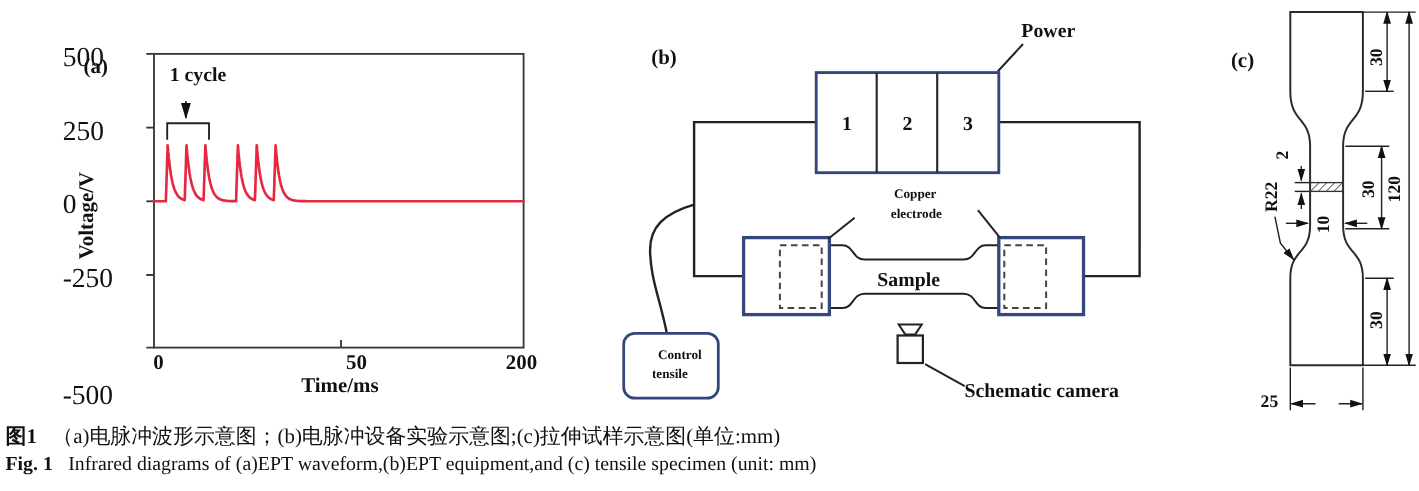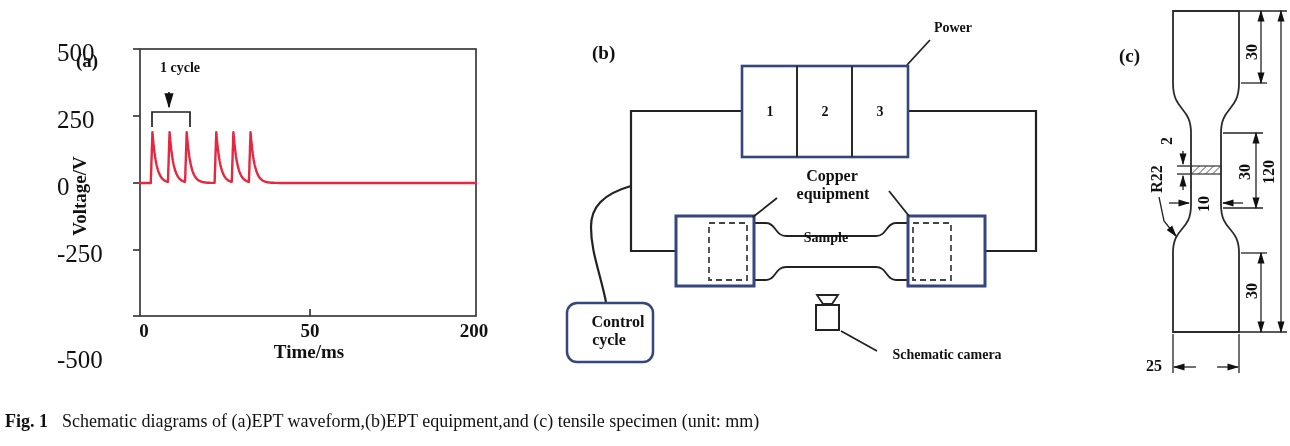--- a/index.html
+++ b/index.html
@@ -3,21 +3,21 @@
 <meta charset="utf-8">
 <style>
   html,body{margin:0;padding:0;background:#ffffff;}
   #fig{position:relative;width:1290px;height:446px;background:#ffffff;overflow:hidden;
        font-family:"Liberation Serif","DejaVu Serif",serif;color:#111;}
   #art{position:absolute;left:0;top:0;}
   .t{position:absolute;font-weight:bold;color:#111;white-space:nowrap;line-height:1;}
   .c{transform:translate(-50%,-50%);}
   .rc{transform:translate(-50%,-50%) rotate(-90deg);}
   .yt{position:absolute;width:76px;text-align:left;font-weight:normal;font-size:25px;}
-  .f19{font-size:19px;} .f18{font-size:14px;} .f17{font-size:16px;} .f16{font-size:16px;}
+  .f19{font-size:19px;} .f18{font-size:18px;} .f17{font-size:12px;} .f16{font-size:16px;}
   .cap{position:absolute;left:5px;font-size:19px;}
   .cap .lbl{font-weight:bold;margin-right:14px;}
   .cap2{font-size:18px;}
 </style>
 </head>
 <body>
 
 <div id="fig">
 
 <svg id="art" width="1290" height="446" viewBox="0 0 1290 446">
@@ -122,44 +122,47 @@
   </g>
 </svg>
 
   <div class="t f19" style="left:76px;top:51px;">(a)</div>
   <div class="yt" style="left:57px;top:39px;">500</div>
   <div class="yt" style="left:57px;top:106px;">250</div>
   <div class="yt" style="left:57px;top:173px;">0</div>
   <div class="yt" style="left:57px;top:240px;">-250</div>
   <div class="yt" style="left:57px;top:306px;margin-top:40px;">-500</div>
   <div class="t f19 c" style="left:144px;top:330px;">0</div>
-  <div class="t f19 c" style="left:310px;top:330px;">50</div>
+  <div class="t f19 c" style="left:324px;top:330px;">50</div>
   <div class="t f19 c" style="left:474px;top:330px;">200</div>
   <div class="t f19 c" style="left:309px;top:351px;">Time/ms</div>
   <div class="t f19 rc" style="left:79px;top:196px;">Voltage/V</div>
   <div class="t f18 c" style="left:180px;top:68px;">1 cycle</div>
 
   <div class="t f19" style="left:592px;top:43px;">(b)</div>
   <div class="t f18 c" style="left:953px;top:28px;">Power</div>
   <div class="t f18 c" style="left:770px;top:112px;">1</div>
   <div class="t f18 c" style="left:825px;top:112px;">2</div>
   <div class="t f18 c" style="left:880px;top:112px;">3</div>
   <div class="t f17 c" style="left:832px;top:176px;">Copper</div>
-  <div class="t f17 c" style="left:833px;top:194px;">equipment</div>
-  <div class="t f18 c" style="left:826px;top:238px;">Sample</div>
+  <div class="t f17 c" style="left:833px;top:194px;">electrode</div>
+  <div class="t f18 c" style="left:826px;top:254px;">Sample</div>
   <div class="t f17 c" style="left:618px;top:322px;">Control</div>
-  <div class="t f17 c" style="left:609px;top:340px;">cycle</div>
+  <div class="t f17 c" style="left:609px;top:340px;">tensile</div>
   <div class="t f18 c" style="left:947px;top:355px;">Schematic camera</div>
 
   <div class="t f19" style="left:1119px;top:46px;">(c)</div>
   <div class="t f16 rc" style="left:1252px;top:52px;">30</div>
   <div class="t f16 rc" style="left:1245px;top:172px;">30</div>
   <div class="t f16 rc" style="left:1252px;top:291px;">30</div>
   <div class="t f16 rc" style="left:1269px;top:172px;">120</div>
   <div class="t f16 rc" style="left:1204px;top:204px;">10</div>
   <div class="t f16 rc" style="left:1167px;top:141px;">2</div>
   <div class="t f16 rc" style="left:1157px;top:179px;">R22</div>
   <div class="t f16 c" style="left:1154px;top:366px;">25</div>
 
+  <div class="cap" style="top:384px;">
+    <span class="lbl">图1</span><span>（a)电脉冲波形示意图；(b)电脉冲设备实验示意图;(c)拉伸试样示意图(单位:mm)</span>
+  </div>
   <div class="cap cap2" style="top:411px;">
-    <span class="lbl">Fig. 1</span><span>Schematic diagrams of (a)EPT waveform,(b)EPT equipment,and (c) tensile specimen (unit: mm)</span>
+    <span class="lbl">Fig. 1</span><span>Infrared diagrams of (a)EPT waveform,(b)EPT equipment,and (c) tensile specimen (unit: mm)</span>
   </div>
 </div>
 
 </body></html>

